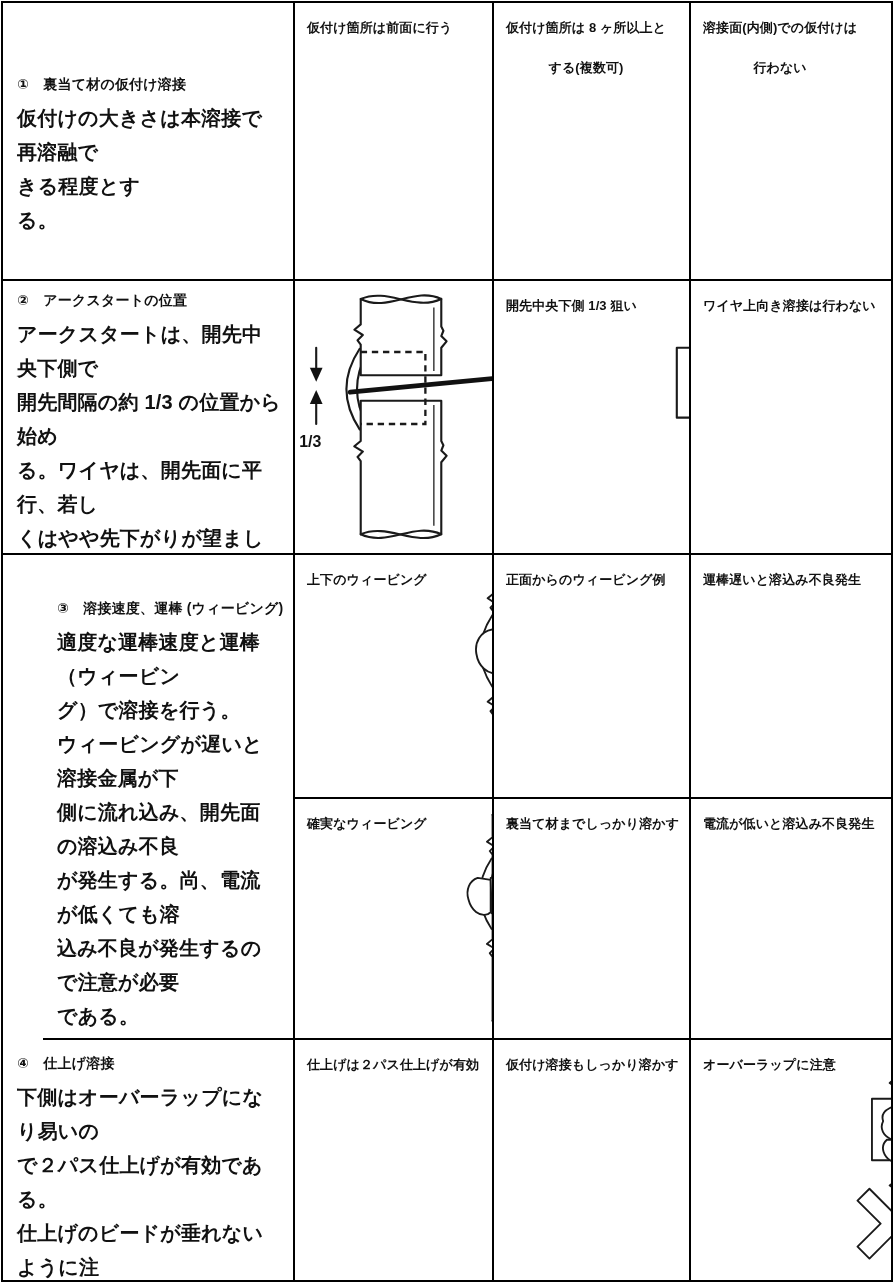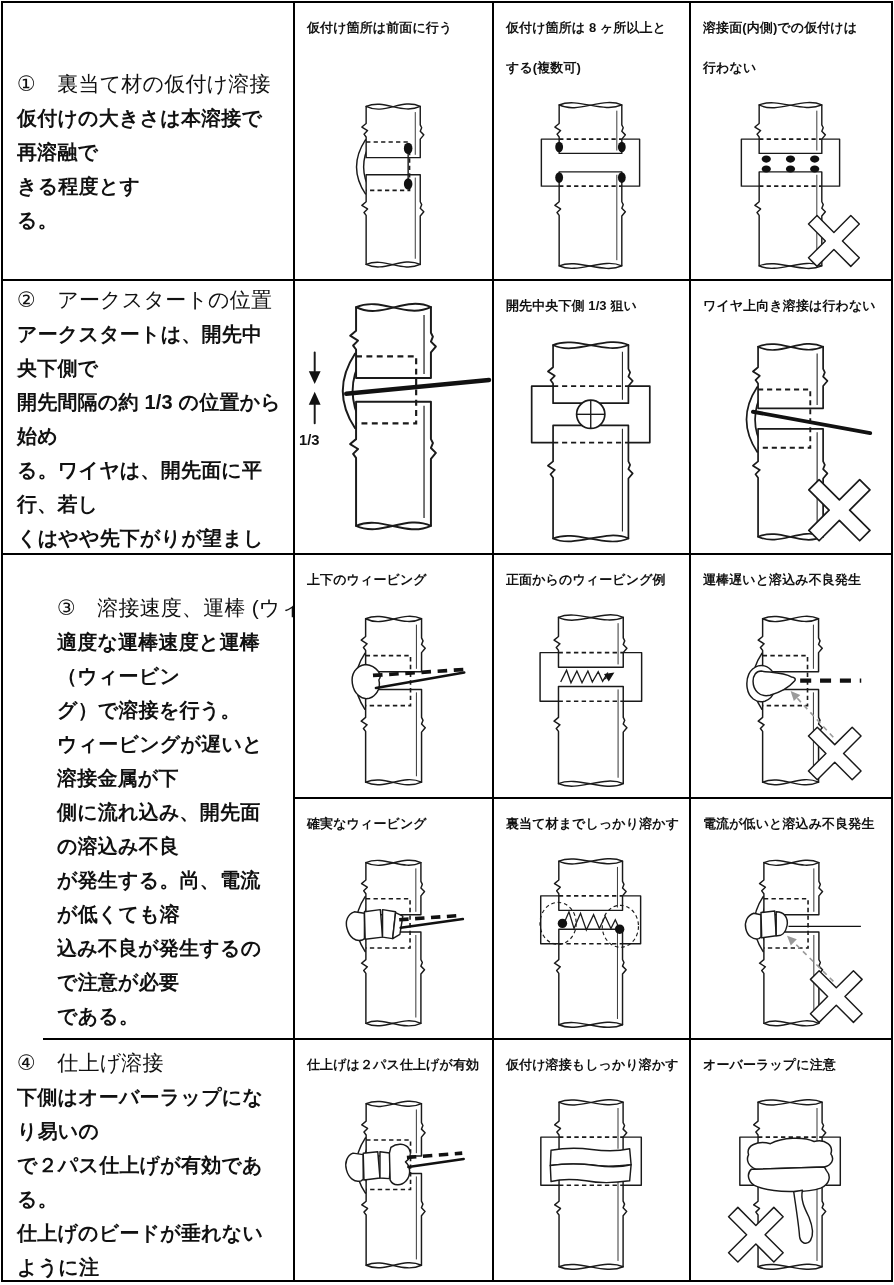--- a/index.html
+++ b/index.html
@@ -10,25 +10,25 @@
     display:grid;
     grid-template-columns:292px 199px 197px 200px;
     grid-template-rows:278px 274px 244px 241px 240px;
     grid-auto-flow:row;
   }
   .cell{box-sizing:border-box;overflow:hidden;background:#fff;}
   .br{border-right:2px solid #000;}
   .bb{border-bottom:2px solid #000;}
   
   .tcell{padding:0 12px 0 14px;font-weight:600;}
-  .tcell .title{font-size:21px;font-weight:400;line-height:34px;white-space:nowrap;letter-spacing:.2px;}
+  .tcell .title{font-size:14px;font-weight:700;line-height:34px;white-space:nowrap;letter-spacing:.2px;}
   .tcell .body{font-size:20px;line-height:34px;white-space:pre-line;letter-spacing:.2px;}
   .pt1{padding-top:64px;} .pt2{padding-top:2px;} .pt3{padding-top:36px;} .pt4{padding-top:6px;}
   
-  .dcell{display:flex;flex-direction:column;}
+  .dcell{display:flex;flex-direction:row;text-align:center;}
   .dhead{padding:5px 8px 0 12px;font-size:13px;font-weight:700;line-height:40px;white-space:pre-line;letter-spacing:.1px;flex:none;}
   .dhead.h2{height:86px;}
   .dhead.h1{height:46px;}
   .dbody{flex:1;min-height:0;display:flex;align-items:center;justify-content:center;padding:1px 0 6px;}
   .dbody svg{height:100%;}
   
   svg .wh{fill:#fff;stroke:#1a1a1a;stroke-width:2;stroke-linejoin:round;}
   svg .ln{fill:none;stroke:#1a1a1a;stroke-width:2;stroke-linecap:round;stroke-linejoin:round;}
   svg .ln3{fill:none;stroke:#111;stroke-width:3.5;stroke-linecap:round;}
   svg .th{fill:none;stroke:#1a1a1a;stroke-width:1.2;}

